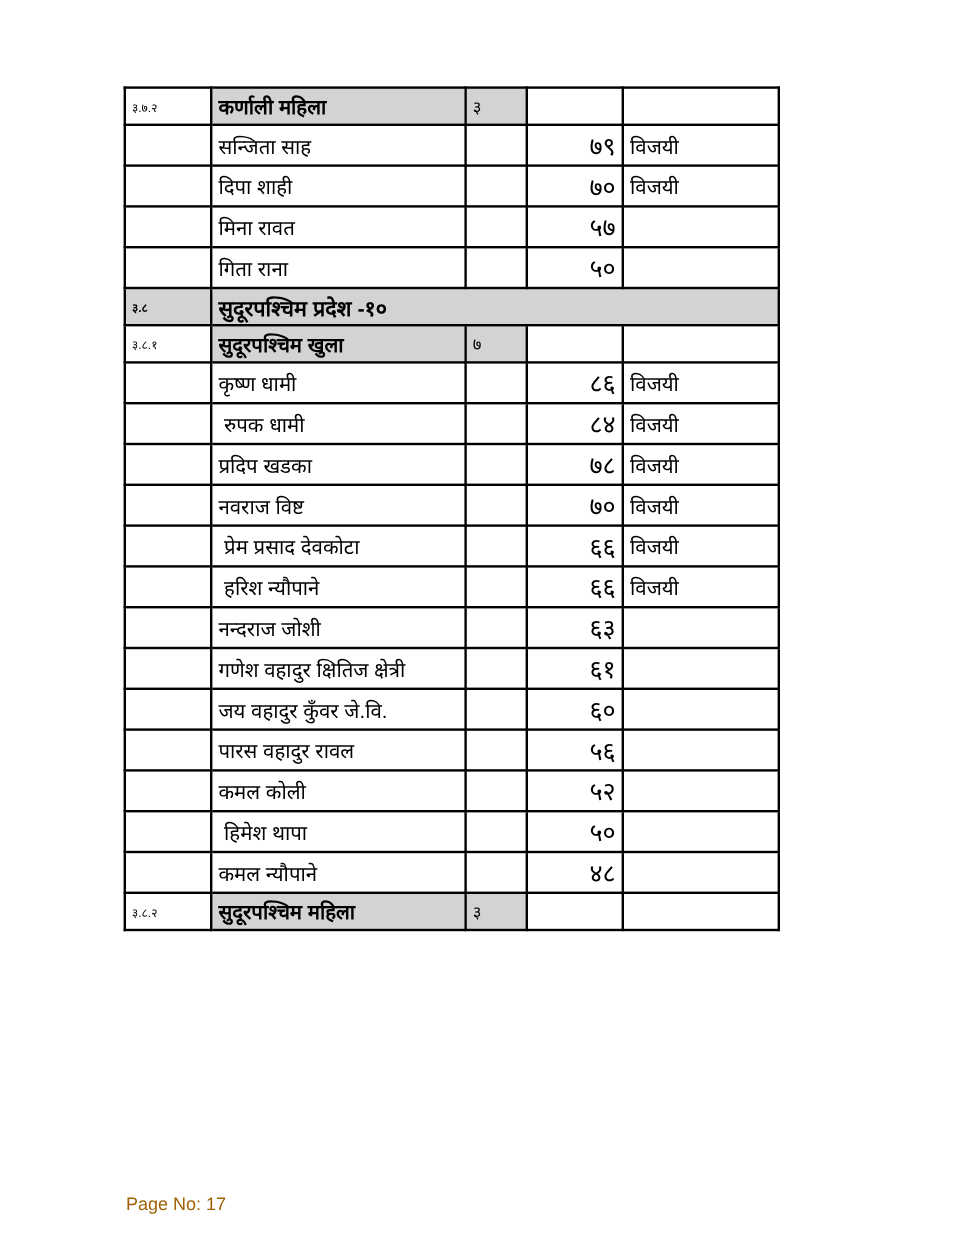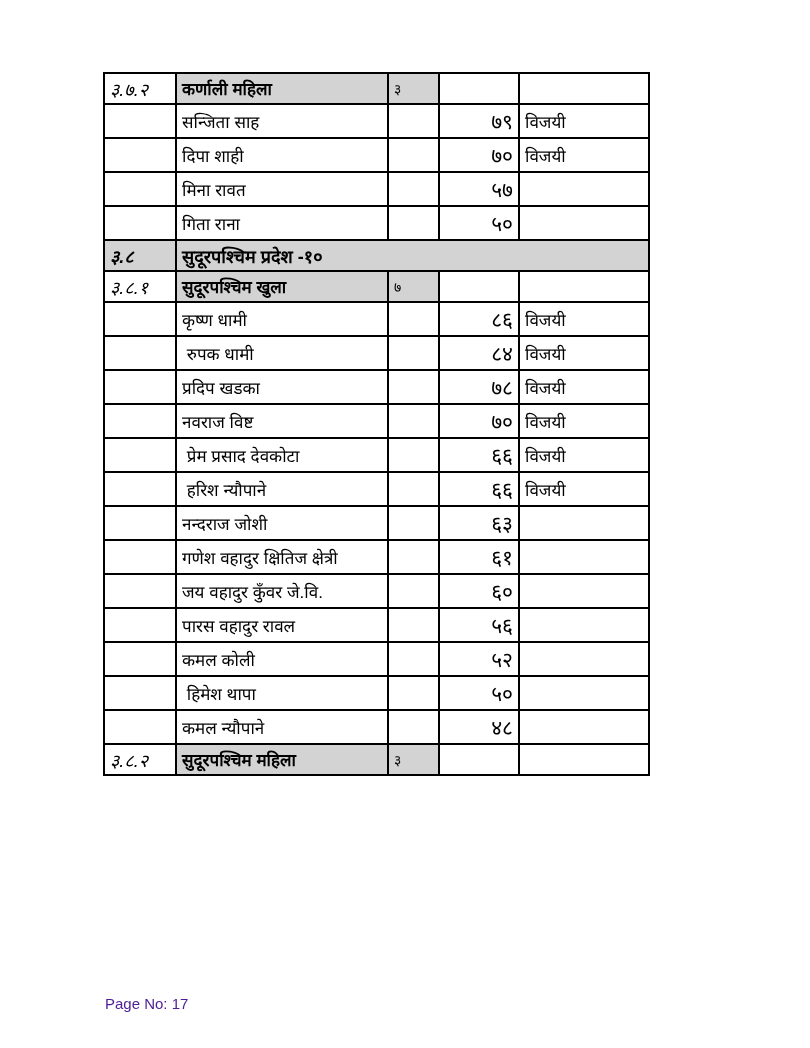--- a/index.html
+++ b/index.html
@@ -38,40 +38,40 @@
     white-space: nowrap;
   }
   tr.r-section  { height: 31px; }
   tr.r-candidate { height: 34px; }
   .c-sn     { width: 72px; }
   .c-name   { width: 212px; }
   .c-seat   { width: 51px; }
   .c-votes  { width: 80px; }
   .c-status { width: 130px; }
 
-  td.sn     { font-size: 18px; padding-left: 6px; font-style: italic; }
+  td.sn     { font-size: 10px; padding-left: 6px; }
   td.name   { font-size: 17px; padding-left: 6px; }
   td.seat   { font-size: 14px; padding-left: 6px; }
   td.votes  { font-size: 21px; text-align: right; padding-right: 8px; }
   td.status { font-size: 17px; padding-left: 5px; }
   td.province {
     font-size: 18px;
     text-align: left;
     font-weight: bold;
   }
   .shaded { background: var(--shading); }
   .bold   { font-weight: bold; }
 
   .footer {
     position: absolute;
     left: 105px;
     top: 995px;
     font-size: 15px;
     font-family: "Liberation Sans", sans-serif;
-    color: #4c1d95;
+    color: #a16207;
   }
 </style>
 </head>
 <body>
 
 <div class="page">
 
   <table class="results">
     <colgroup>
       <col class="c-sn">

